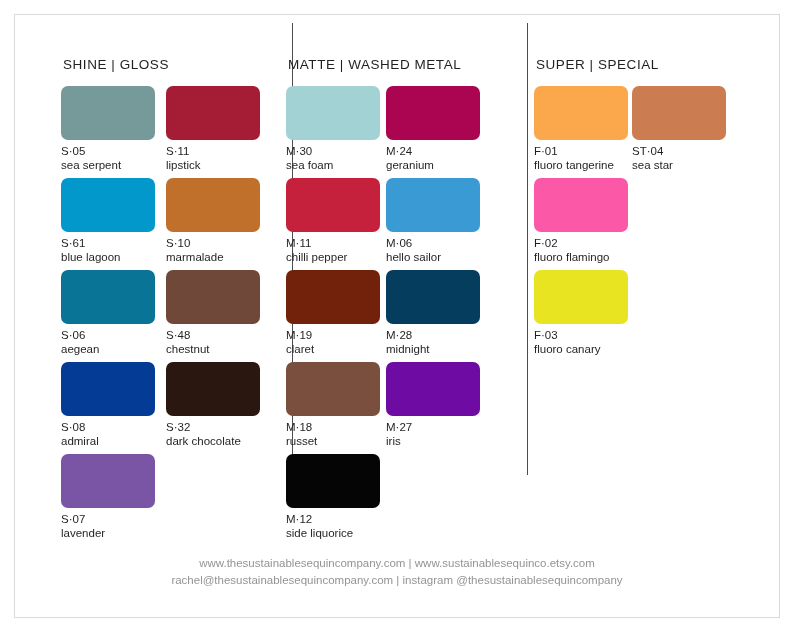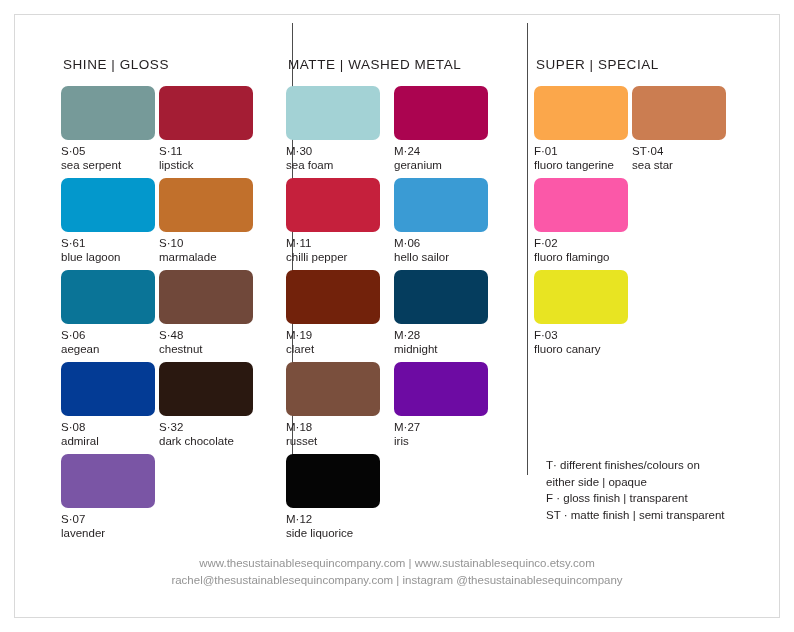--- a/index.html
+++ b/index.html
@@ -70,22 +70,22 @@
     margin: 0 0 14px 2px;
     white-space: nowrap;
   }
 
   .swatch-grid {
     display: grid;
     grid-template-columns: repeat(2, 1fr);
     column-gap: 14px;
     row-gap: 0;
   }
-  .col-shine .swatch-grid { grid-template-columns: 94px 94px; column-gap: 4px; }
-  .col-matte .swatch-grid { grid-template-columns: 94px 94px; column-gap: 14px; }
+  .col-shine .swatch-grid { grid-template-columns: 94px 94px; column-gap: 11px; }
+  .col-matte .swatch-grid { grid-template-columns: 94px 94px; column-gap: 6px; }
   .col-super .swatch-grid { grid-template-columns: 94px 94px; column-gap: 4px; }
 
   .cell {
     height: 92px;
   }
   .cell.empty { visibility: hidden; }
 
   .swatch {
     width: 94px;
     height: 54px;
@@ -267,26 +267,20 @@
             <span class="swatch" style="background-color: rgb(232, 228, 34);"></span>
             <div class="swatch-code">F·03</div>
             <div class="swatch-name">fluoro canary</div>
           </div>
           <div class="cell empty"></div>
         </div>
       </div>
 
     </div>
 
-    <div id="legend">
-      <div>T·  different  finishes/colours  on</div>
-      <div>either side | opaque</div>
-      <div>F · gloss finish | transparent</div>
-      <div>ST · matte finish | semi transparent</div>
-    </div>
 
     <div id="footer">
       <div>www.thesustainablesequincompany.com  |  www.sustainablesequinco.etsy.com</div>
       <div>rachel@thesustainablesequincompany.com  |  instagram @thesustainablesequincompany</div>
     </div>
 
   </div>
 </div>
 
 </body></html>

